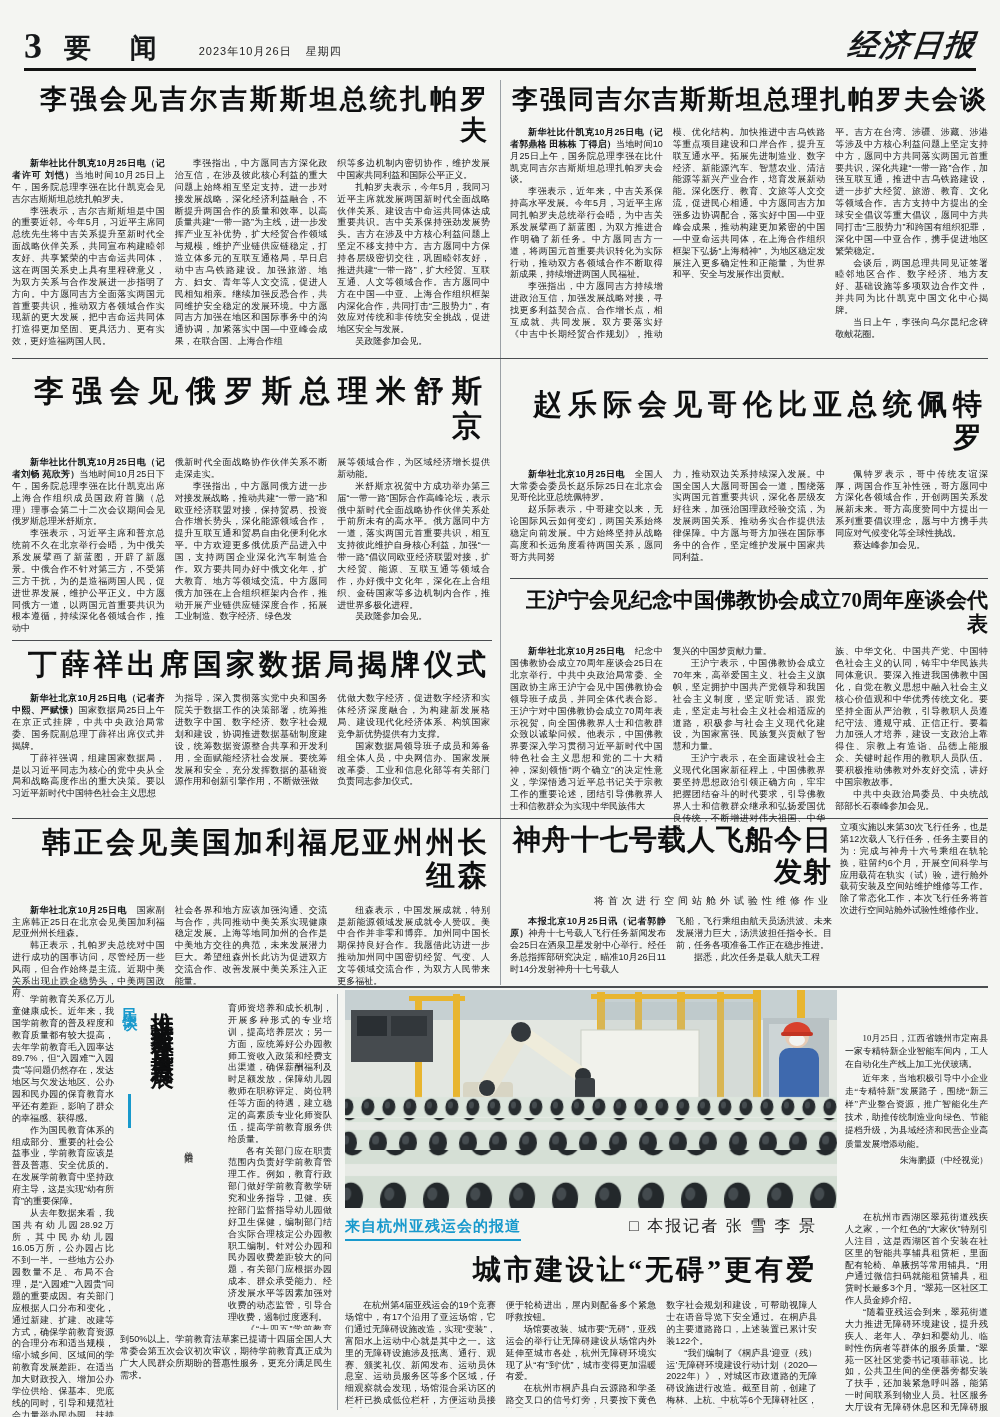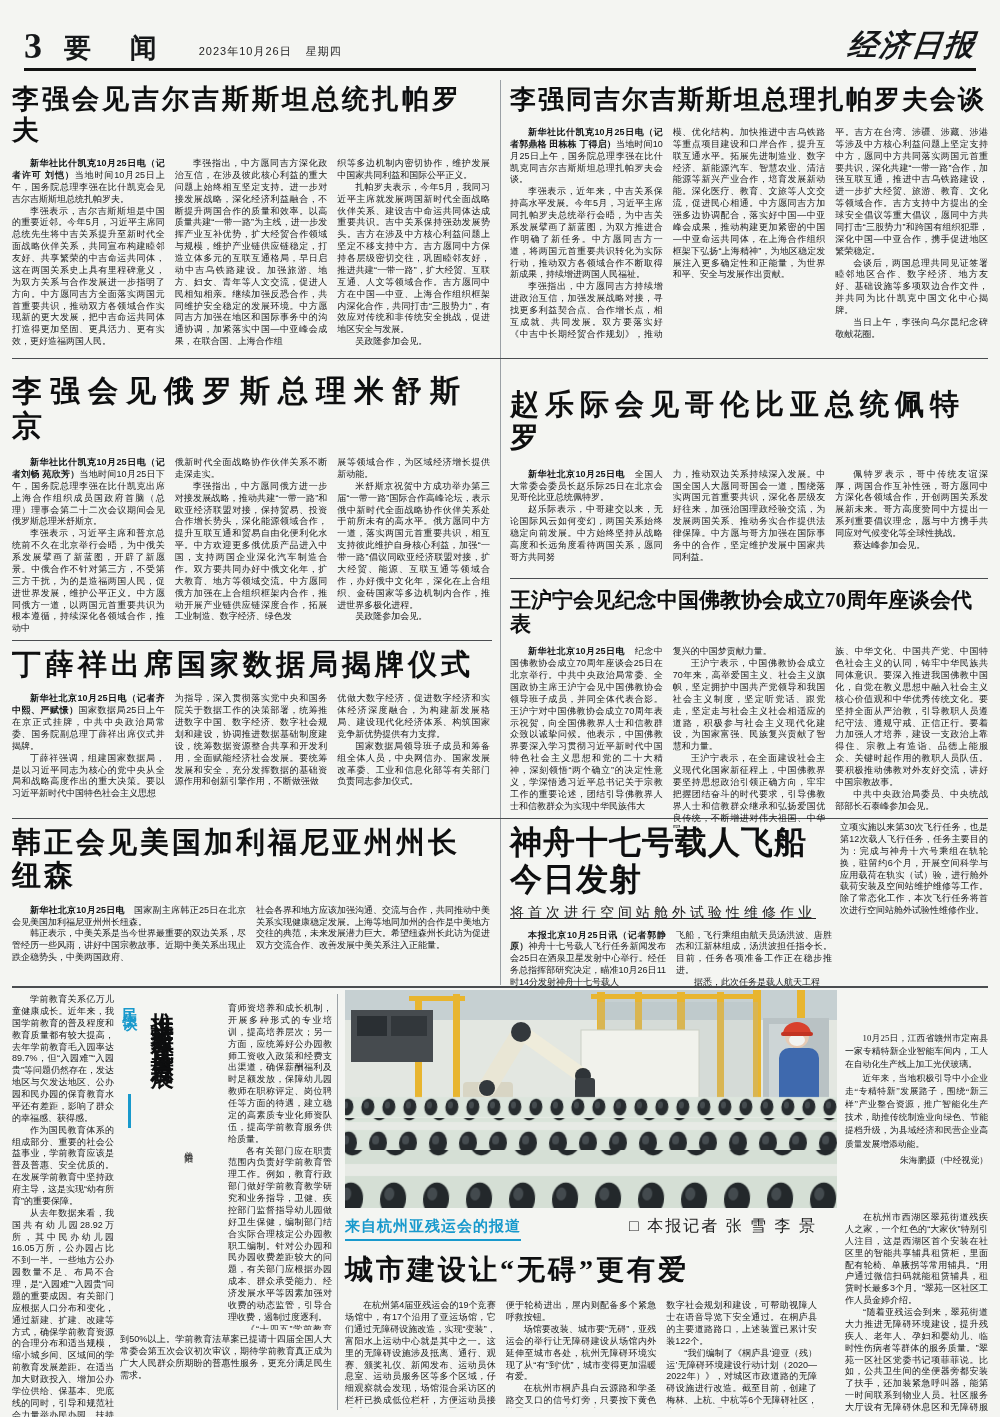--- a/index.html
+++ b/index.html
@@ -11,27 +11,27 @@
   #pageno{font-size:36px;font-weight:900;font-family:"Liberation Serif","DejaVu Serif",serif;line-height:1;padding-bottom:4px;}
   #section{font-size:27px;font-weight:700;font-family:"Liberation Serif","DejaVu Serif",serif;letter-spacing:16px;margin-left:22px;line-height:1;padding-bottom:6px;}
   #dateline{font-size:11px;margin-left:26px;padding-bottom:9px;letter-spacing:1px;color:#222;}
   #masthead{margin-left:auto;font-family:"DejaVu Serif","Liberation Serif",serif;font-style:italic;font-weight:700;
             font-size:30px;letter-spacing:2px;transform:skewX(-6deg);padding-bottom:2px;}
   
   .rh{position:absolute;height:1px;background:#4a4d50;}
   .rv{position:absolute;width:1px;background:#9aa0a5;}
   
   .article{position:absolute;}
-  .hl{font-family:"Liberation Serif","DejaVu Serif",serif;font-weight:900;color:#0e0f10;text-align:left;line-height:1.15;margin:0;}
+  .hl{font-family:"Liberation Serif","DejaVu Serif",serif;font-weight:900;color:#0e0f10;text-align:right;line-height:1.15;margin:0;}
   .cols{display:flex;gap:10px;overflow:hidden;}
   .col{flex:1;overflow:hidden;}
   .para{margin:0;text-indent:2em;text-align:justify;font-size:9px;line-height:1.32;color:#17191b;}
   .para.cont{text-indent:0;}
   .para b{font-weight:700;}
-  .subhl{font-family:"Liberation Serif","DejaVu Serif",serif;text-align:left;font-size:14px;letter-spacing:4px;color:#222;margin:6px 0 8px;text-decoration:underline;}
+  .subhl{font-family:"Liberation Serif","DejaVu Serif",serif;text-align:right;font-size:10px;letter-spacing:4px;color:#222;margin:6px 0 8px;}
   
   #a8-main{width:322px;}
   #a8-side{position:absolute;right:0;top:2px;width:148px;height:158px;overflow:hidden;}
   
   #minsheng{display:flex;}
   .ms-c1{width:102px;overflow:hidden;}
   .ms-right{flex:1;display:flex;flex-direction:column;margin-left:6px;}
   .ms-top{display:flex;height:336px;}
   .ms-titlegroup{width:102px;display:flex;}
   .ms-label{writing-mode:vertical-rl;font-size:15px;font-weight:800;letter-spacing:4px;color:#1899cc;height:90px;margin-top:2px;}
@@ -181,38 +181,41 @@
           <p class="para">国家数据局领导班子成员和筹备组全体人员，中央网信办、国家发展改革委、工业和信息化部等有关部门负责同志参加仪式。</p>
         </div>
       </div>
   </div>
 
   <div class="article" style="left:12px;top:822px;width:478px;">
     <h2 class="hl" style="font-size:29px;letter-spacing:3px;margin:4px 0 12px;">韩正会见美国加利福尼亚州州长纽森</h2>
     <div class="cols" style="height:104px;">
         <div class="col">
           <p class="para"><b>新华社北京10月25日电</b>　国家副主席韩正25日在北京会见美国加利福尼亚州州长纽森。</p>
-          <p class="para">韩正表示，中美关系是当今世界最重要的双边关系，尽管经历一些风雨，讲好中国宗教故事。近期中美关系出现止跌企稳势头，中美两国政府、</p>
+          <p class="para">韩正表示，扎帕罗夫总统对中国进行成功的国事访问，尽管经历一些风雨，但合作始终是主流。近期中美关系出现止跌企稳势头，中美两国政府、</p>
         </div>
         <div class="col">
           <p class="para cont">社会各界和地方应该加强沟通、交流与合作，共同推动中美关系实现健康稳定发展。上海等地同加州的合作是中美地方交往的典范，未来发展潜力巨大。希望纽森州长此访为促进双方交流合作、改善发展中美关系注入正能量。</p>
+        </div>
+        <div class="col">
+          <p class="para">纽森表示，中国发展成就，特别是新能源领域发展成就令人赞叹。美中合作并非零和博弈。加州同中国长期保持良好合作。我愿借此访进一步推动加州同中国密切经贸、气变、人文等领域交流合作，为双方人民带来更多福祉。</p>
         </div>
       </div>
   </div>
 
   <div class="article" style="left:510px;top:820px;width:478px;height:162px;">
     <div id="a8-main">
-      <h2 class="hl" style="font-size:32px;letter-spacing:1px;margin:4px 0 0;">神舟十七号载人飞船今日发射</h2>
+      <h2 class="hl" style="font-size:28px;letter-spacing:1px;margin:4px 0 0;">神舟十七号载人飞船今日发射</h2>
       <div class="subhl">将首次进行空间站舱外试验性维修作业</div>
       <div class="cols" style="height:84px;">
           <div class="col">
             <p class="para"><b>本报北京10月25日讯（记者郭静原）</b>神舟十七号载人飞行任务新闻发布会25日在酒泉卫星发射中心举行。经任务总指挥部研究决定，瞄准10月26日11时14分发射神舟十七号载人</p>
           </div>
           <div class="col">
-            <p class="para cont">飞船，飞行乘组由航天员汤洪波、唐胜杰和江新林组成，汤洪波担任指令长。目前，任务各项准备工作正在稳步推进。</p>
+            <p class="para cont">飞船，飞行乘组由航天员汤洪波、未来发展潜力巨大，汤洪波担任指令长。目前，任务各项准备工作正在稳步推进。</p>
             <p class="para">据悉，此次任务是载人航天工程</p>
           </div>
         </div>
     </div>
     <div id="a8-side">
         <p class="para cont">立项实施以来第30次飞行任务，也是第12次载人飞行任务，任务主要目的为：完成与神舟十六号乘组在轨轮换，驻留约6个月，开展空间科学与应用载荷在轨实（试）验，进行舱外载荷安装及空间站维护维修等工作。除了常态化工作，本次飞行任务将首次进行空间站舱外试验性维修作业。</p>
       </div>
   </div>
 
   <div class="article" style="left:12px;top:994px;width:320px;height:416px;">

